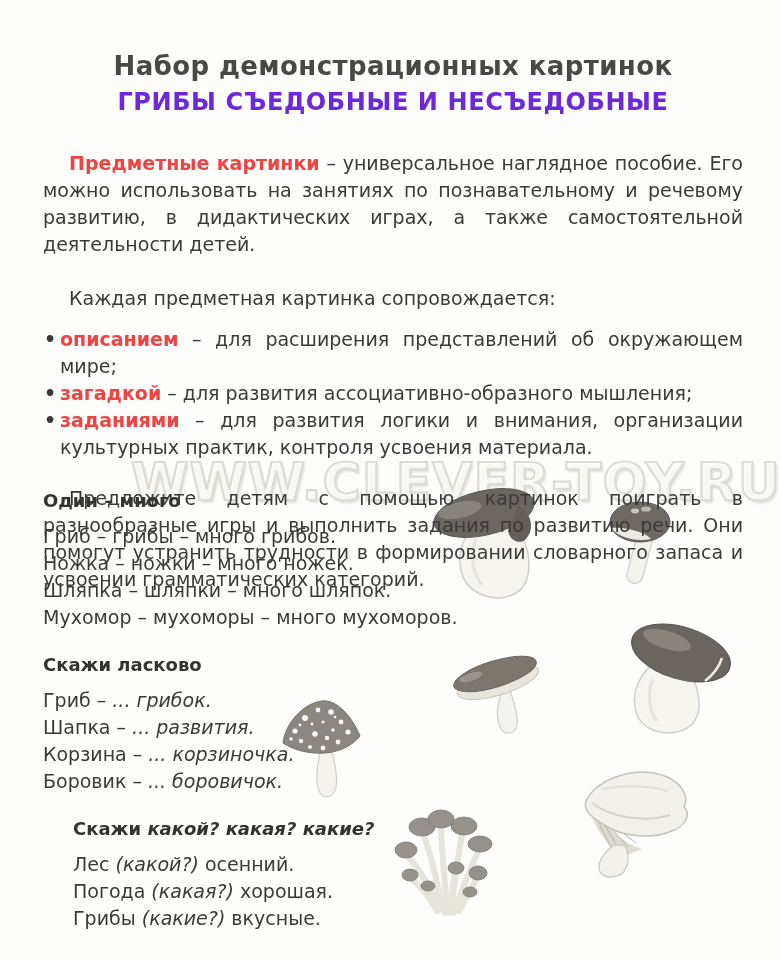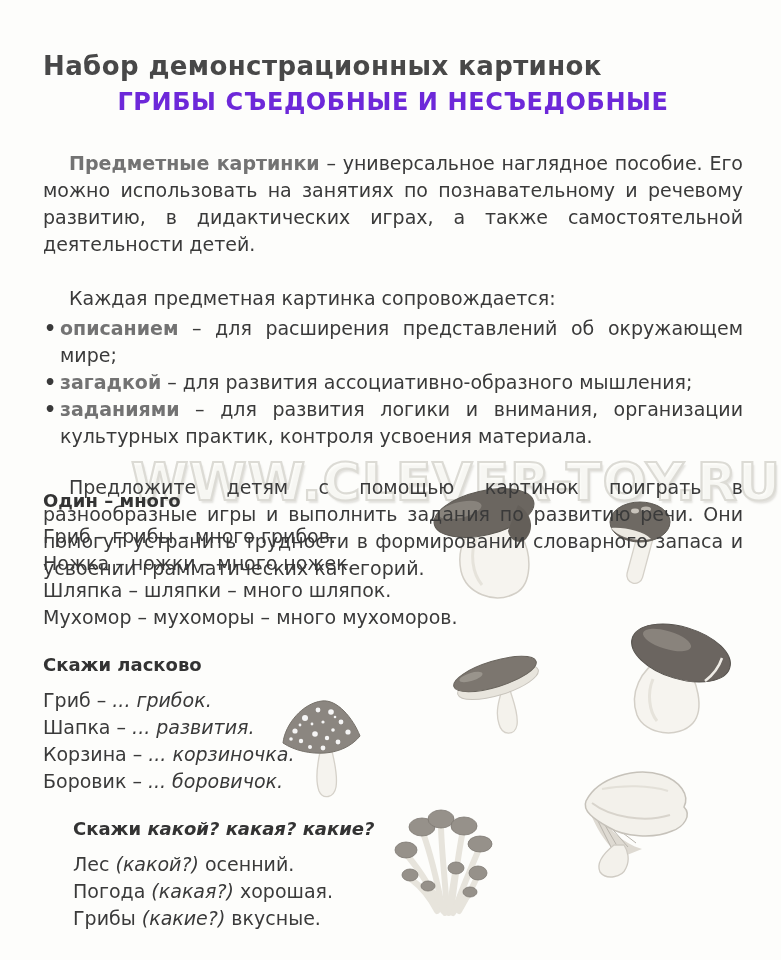--- a/index.html
+++ b/index.html
@@ -4,38 +4,38 @@
 <style>
   html,body { margin:0; padding:0; background:#ffffff; }
   .page {
     position:relative; width:781px; height:960px;
     background:#fdfdfb; overflow:hidden;
     font-family:"DejaVu Sans","Liberation Sans",sans-serif;
     color:#3a3a3a;
   }
   .content { position:absolute; left:43px; right:38px; top:50px; z-index:3; }
   .title1 {
-    font-size:26px; font-weight:bold; 
+    font-size:26px; font-weight:bold; text-align:center;
     color:#484848; margin:0; letter-spacing:0.4px; line-height:33px;
   }
   .title2 {
     font-size:24px; font-weight:bold; text-align:center;
     color:#6d28d9; margin:1px 0 30px; letter-spacing:0.6px; line-height:36px;
   }
   .para { font-size:19px; line-height:27px; text-align:justify; margin:0; }
   .indent { text-indent:26px; }
   .p1 { margin-bottom:27px; }
-  .lead-line { margin-bottom:3px; }
+  .lead-line { margin-bottom:14px; }
   ul.bullets { margin:2px 0 24px; padding:0; }
   ul.bullets li {
     list-style:none; font-size:19px; line-height:27px; text-align:justify;
     padding-left:17px; position:relative;
   }
   ul.bullets li::before { content:"•"; position:absolute; left:1px; font-weight:bold; color:#3a3a3a; }
-  b { color:#737373; }
+  b { color:#ef4444; }
   .watermark {
     position:absolute; top:452px; left:0; width:100%;
     text-align:right; white-space:nowrap; z-index:1;
     font-size:52px; font-weight:bold; letter-spacing:1px;
     color:rgba(252,252,249,0.78);
     -webkit-text-stroke:2.2px #dcdbd5;
     text-shadow:2px 3px 2px rgba(125,122,112,0.20);
   }
   .sec { position:absolute; left:43px; z-index:3; font-size:19px; line-height:27px; }
   .sec h2 { font-size:18px; font-weight:bold; color:#333; margin:0 0 9px; }

